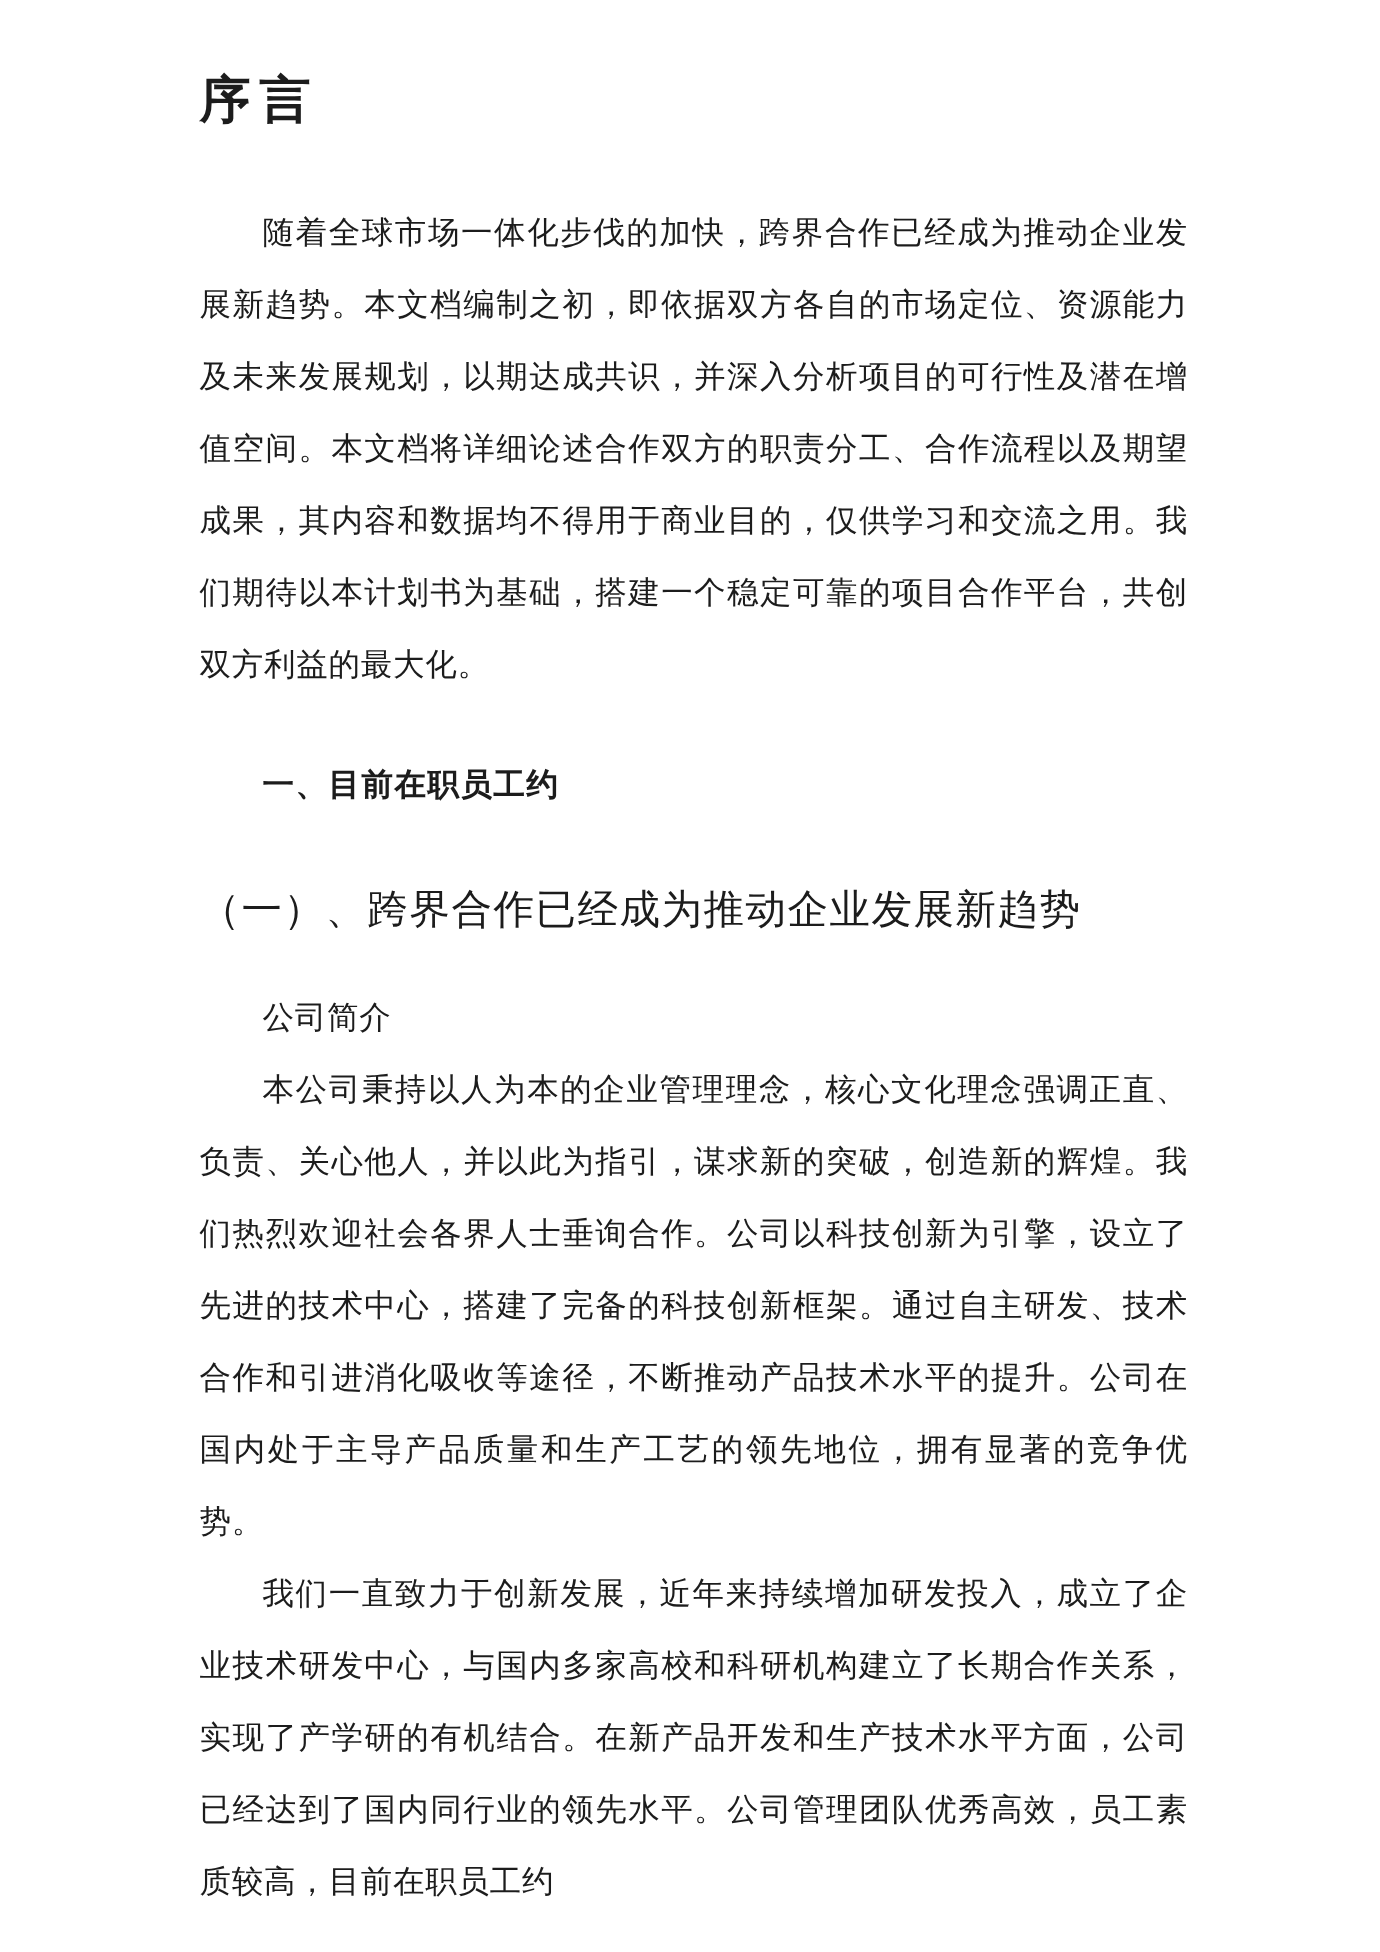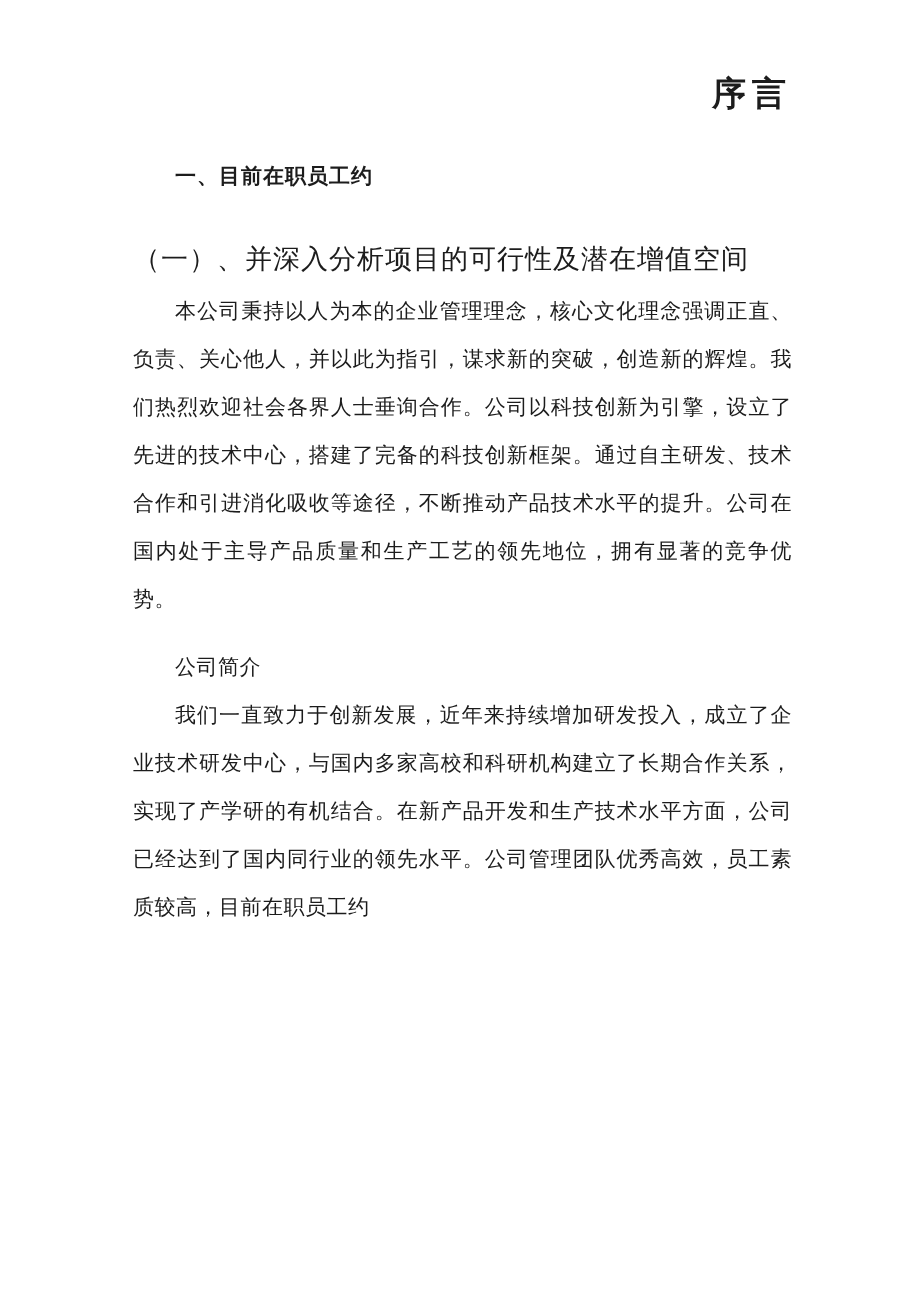--- a/index.html
+++ b/index.html
@@ -15,25 +15,25 @@
     background: #ffffff;
     overflow: hidden;
     font-family: "Liberation Serif", "DejaVu Serif", serif;
     color: #1c1c1c;
   }
   .content {
     padding: 0 128px 0 133px;
   }
   .doc-title {
     margin: 0;
-    padding-top: 68px;
+    padding-top: 42px;
     font-size: 34px;
     font-weight: 600;
     line-height: 52px;
-    text-align: right;
+    text-align: left;
     letter-spacing: 6px;
   }
   .para {
     margin: 0;
     font-size: 21px;
     line-height: 48px;
     text-align: justify;
     text-justify: inter-ideograph;
     text-indent: 2em;
     letter-spacing: 0.5px;
@@ -68,25 +68,26 @@
   }
 </style>
 </head>
 <body>
 
 <div class="page">
   <div class="content">
 
     <h1 class="doc-title">序言</h1>
 
+    <p class="para intro-para">随着全球市场一体化步伐的加快，跨界合作已经成为推动企业发展新趋势。本文档编制之初，即依据双方各自的市场定位、资源能力及未来发展规划，以期达成共识，并深入分析项目的可行性及潜在增值空间。本文档将详细论述合作双方的职责分工、合作流程以及期望成果，其内容和数据均不得用于商业目的，仅供学习和交流之用。我们期待以本计划书为基础，搭建一个稳定可靠的项目合作平台，共创双方利益的最大化。</p>
 
     <h2 class="section-heading">一、目前在职员工约</h2>
 
-    <h3 class="subsection-heading">（一）、并深入分析项目的可行性及潜在增值空间</h3>
+    <h3 class="subsection-heading">（一）、跨界合作已经成为推动企业发展新趋势</h3>
+
+    <p class="para profile-label">公司简介</p>
 
     <p class="para company-para-1">本公司秉持以人为本的企业管理理念，核心文化理念强调正直、负责、关心他人，并以此为指引，谋求新的突破，创造新的辉煌。我们热烈欢迎社会各界人士垂询合作。公司以科技创新为引擎，设立了先进的技术中心，搭建了完备的科技创新框架。通过自主研发、技术合作和引进消化吸收等途径，不断推动产品技术水平的提升。公司在国内处于主导产品质量和生产工艺的领先地位，拥有显著的竞争优势。</p>
-
-    <p class="para profile-label">公司简介</p>
 
     <p class="para company-para-2">我们一直致力于创新发展，近年来持续增加研发投入，成立了企业技术研发中心，与国内多家高校和科研机构建立了长期合作关系，实现了产学研的有机结合。在新产品开发和生产技术水平方面，公司已经达到了国内同行业的领先水平。公司管理团队优秀高效，员工素质较高，目前在职员工约</p>
 
   </div>
 </div>
 
 </body></html>

